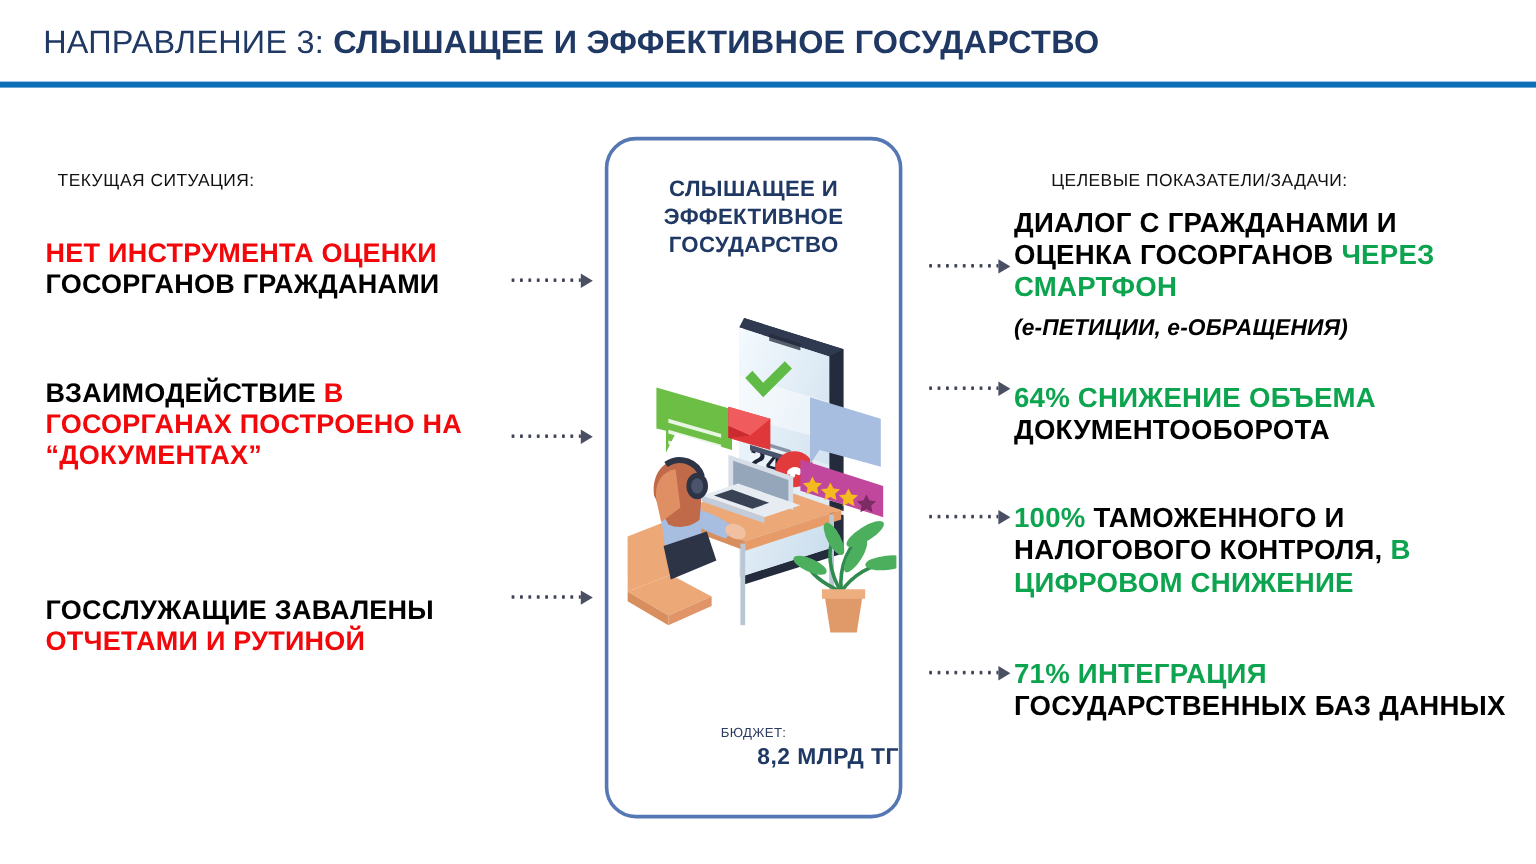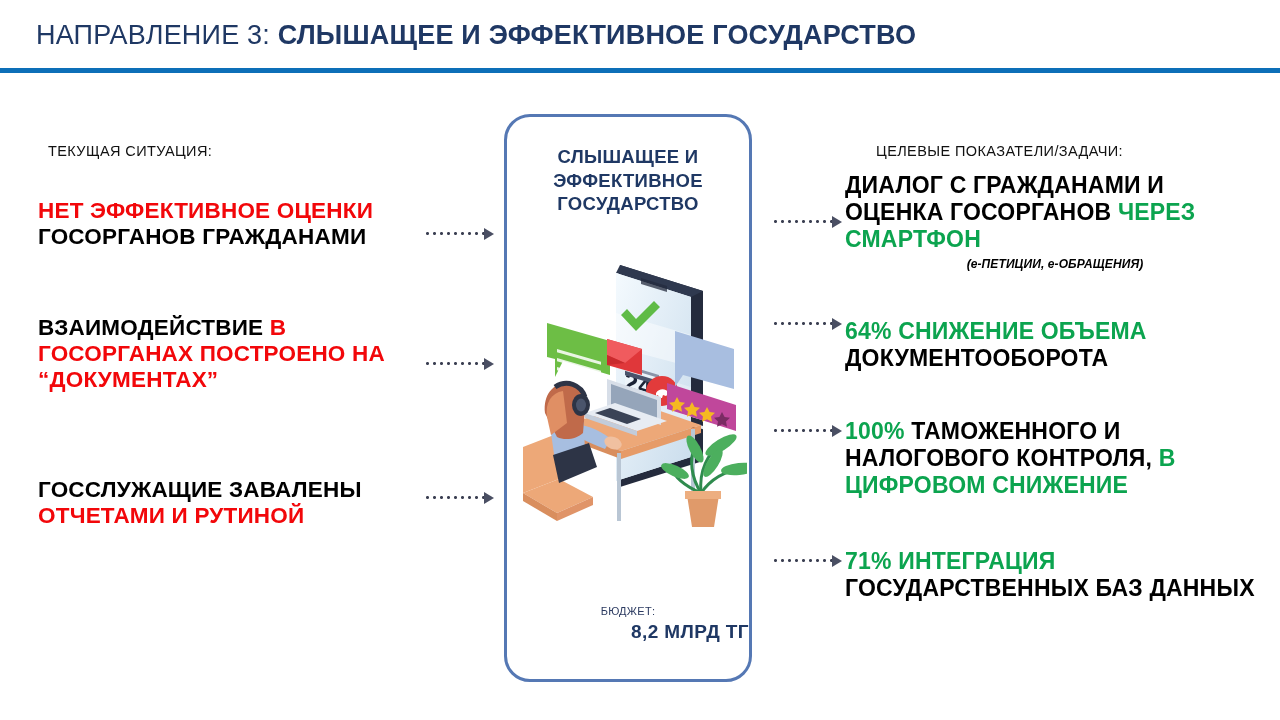--- a/index.html
+++ b/index.html
@@ -35,34 +35,33 @@
 
   
   .left-item {
     position: absolute; left: 38px; width: 372px;
     font-size: 22.5px; font-weight: 700; line-height: 1.16;
     color: #000; letter-spacing: 0.2px;
   }
   .left-item .red { color: #F2070A; }
   #left-1 { top: 198px; }
   #left-2 { top: 315px; }
-  #left-3 { top: 477px; }
+  #left-3 { top: 496px; }
 
   
   .right-item {
     position: absolute; left: 845px; width: 420px;
     font-size: 23px; font-weight: 700; line-height: 1.17;
     color: #000; letter-spacing: 0.2px;
   }
   .right-item .green { color: #0CA44F; }
   .right-item .note {
-    display: block; font-size: 12px; font-weight: 700;
+    display: block; font-size: 19px; font-weight: 700;
     font-style: italic; color: #000; letter-spacing: 0.1px;
-    margin-top: 4px;
-    text-align: center;
+    margin-top: 10px;
   }
   #right-1 { top: 172px; }
   #right-2 { top: 318px; }
   #right-3 { top: 418px; }
   #right-4 { top: 548px; }
 
   
   .connector { position: absolute; height: 12px; }
   .connector .dots {
     position: absolute; left: 0; top: 4px; height: 3px; width: calc(100% - 10px);
@@ -122,21 +121,21 @@
       <span class="light">НАПРАВЛЕНИЕ 3:</span>
       <span class="bold">СЛЫШАЩЕЕ И ЭФФЕКТИВНОЕ ГОСУДАРСТВО</span>
     </div>
     <div class="header-rule"></div>
   </div>
 
   <div class="caption" id="cap-left">ТЕКУЩАЯ СИТУАЦИЯ:</div>
   <div class="caption" id="cap-right">ЦЕЛЕВЫЕ ПОКАЗАТЕЛИ/ЗАДАЧИ:</div>
 
   <div class="left-item" id="left-1">
-    <span class="red">НЕТ ЭФФЕКТИВНОЕ ОЦЕНКИ</span>
+    <span class="red">НЕТ ИНСТРУМЕНТА ОЦЕНКИ</span>
     <span>ГОСОРГАНОВ ГРАЖДАНАМИ</span>
   </div>
 
   <div class="left-item" id="left-2">
     <span>ВЗАИМОДЕЙСТВИЕ</span>
     <span class="red">В ГОСОРГАНАХ ПОСТРОЕНО НА “ДОКУМЕНТАХ”</span>
   </div>
 
   <div class="left-item" id="left-3">
     <span>ГОССЛУЖАЩИЕ ЗАВАЛЕНЫ</span>

